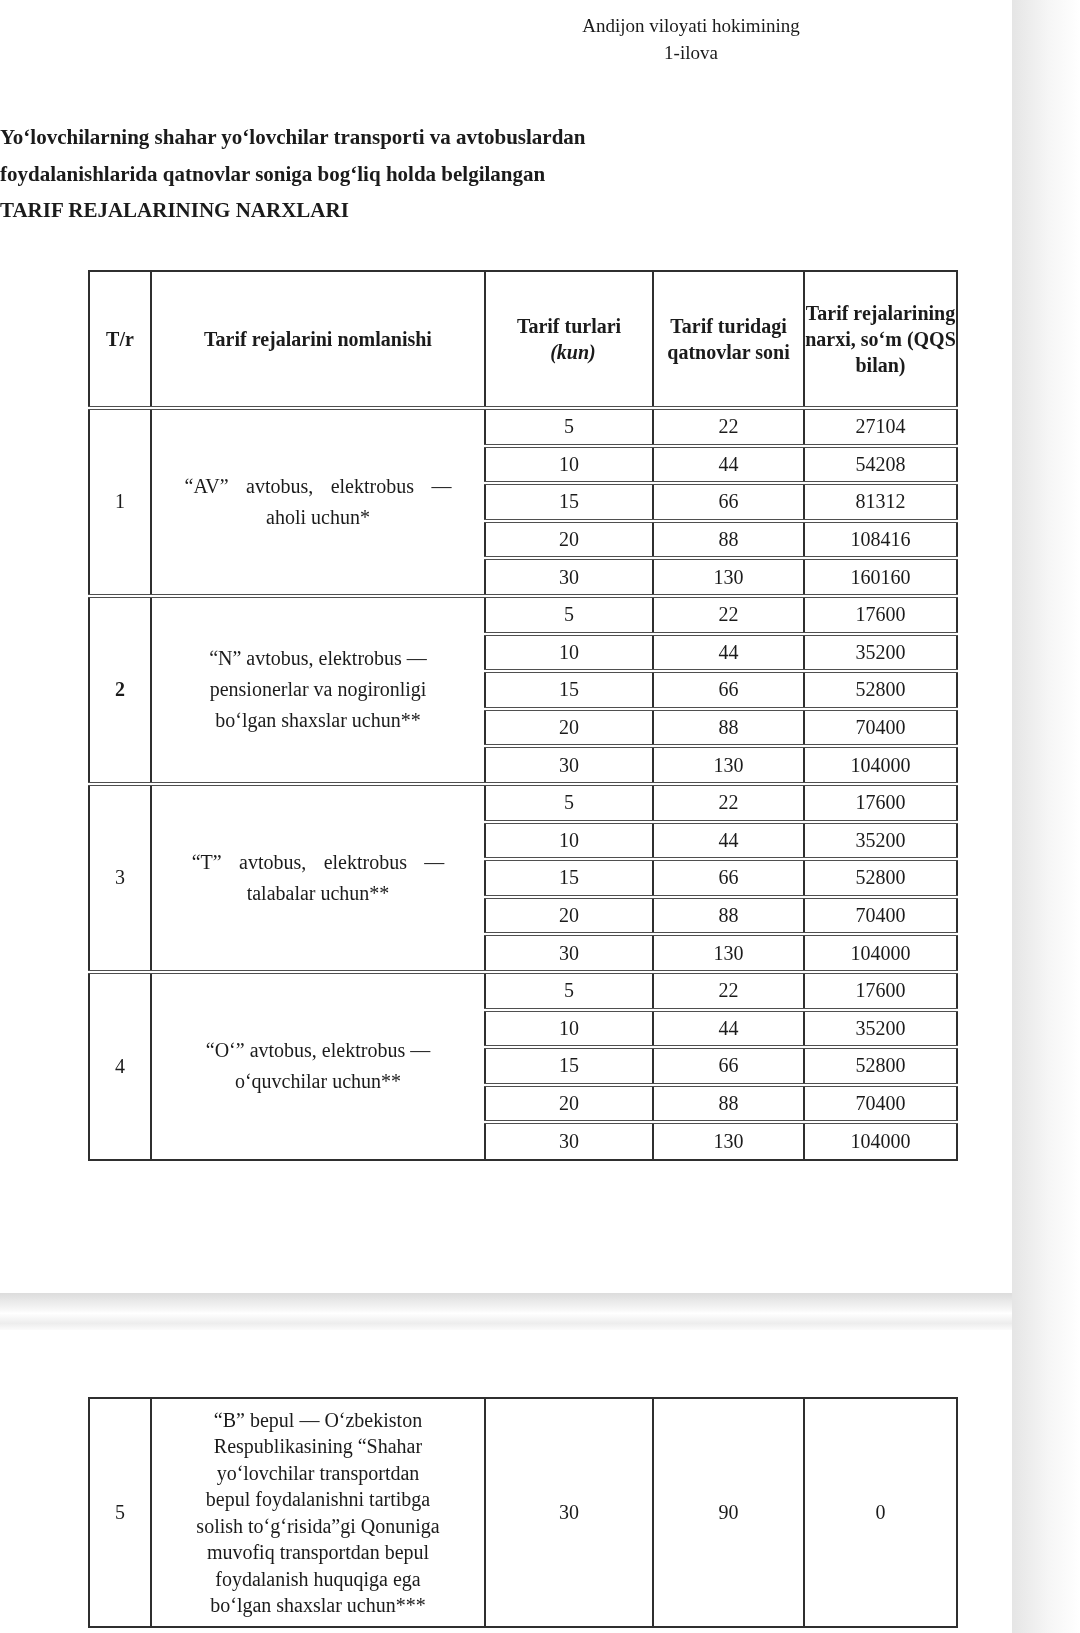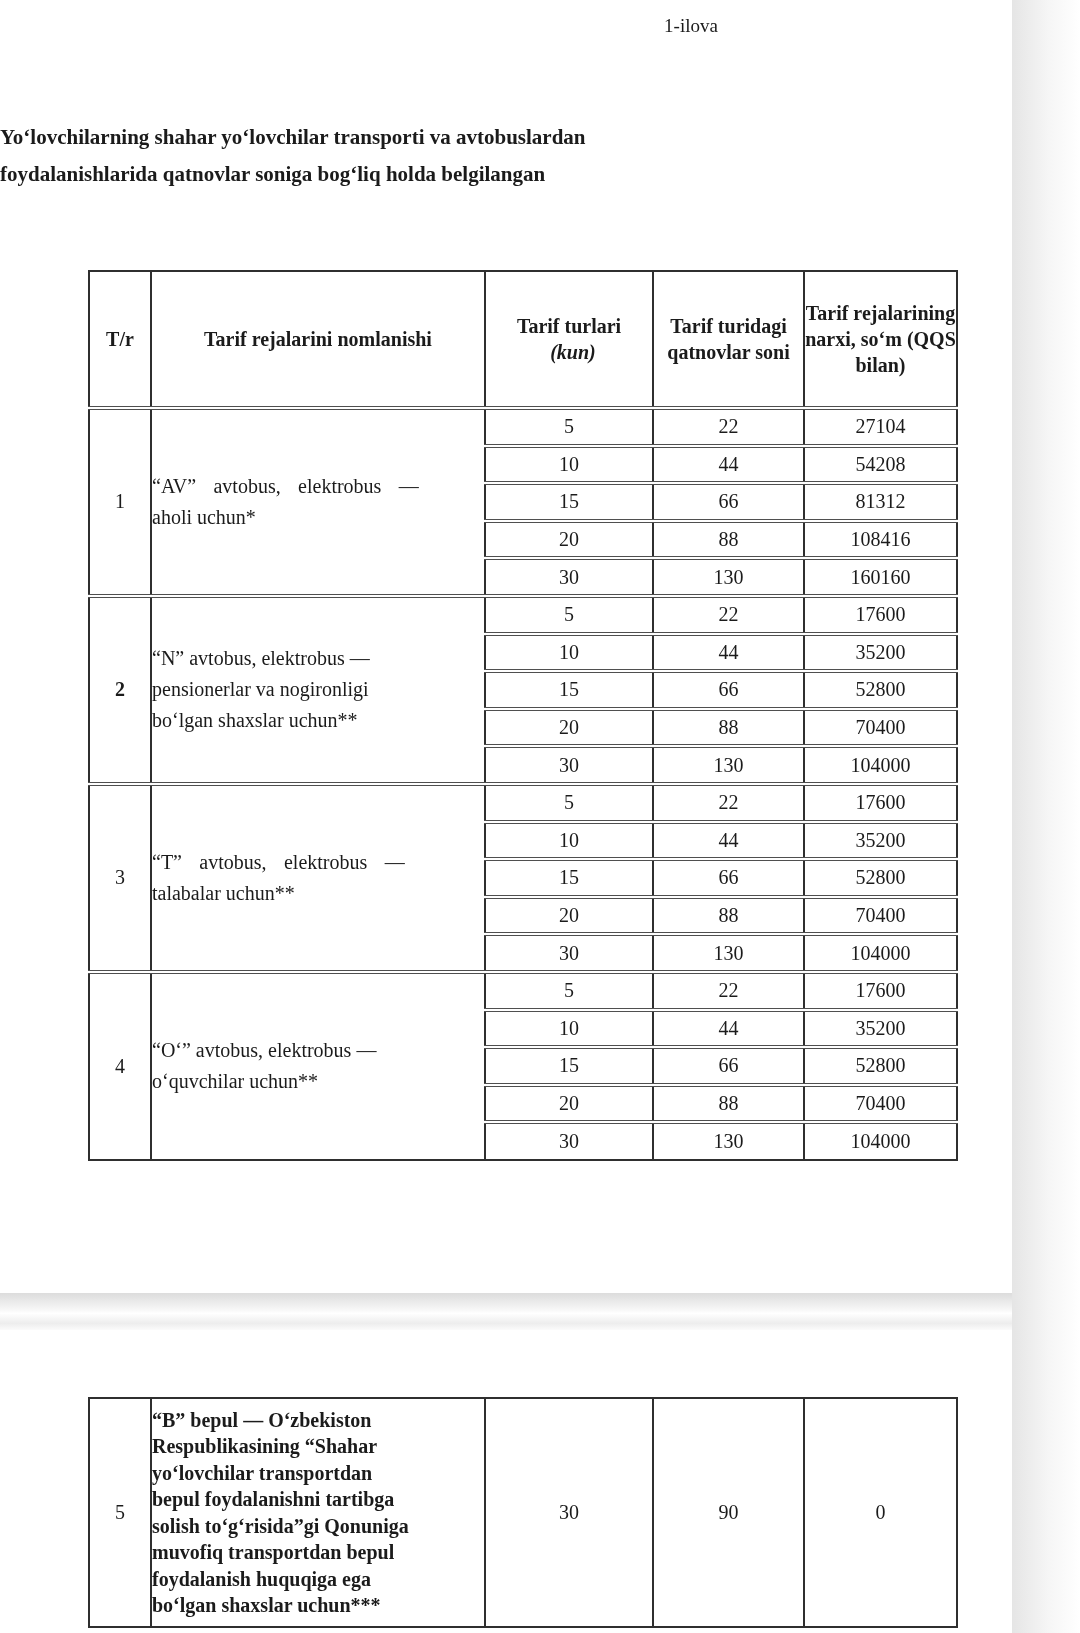--- a/index.html
+++ b/index.html
@@ -46,36 +46,38 @@
   .col1{width:62px;}
   .col2{width:334px;}
   .col3{width:168px;}
   .col4{width:151px;}
   .col5{width:153px;}
   .tariff th{font-weight:bold;text-align:center;line-height:26px;}
   .hdr-sub{font-style:italic;font-weight:bold;padding-left:8px;}
   .c-num{text-align:center;}
   .c-num.bold{font-weight:bold;}
   .c-val{text-align:center;}
-  .c-name{text-align:left;padding:4px 8px 4px 9px;line-height:31px;margin-top:40px;}
-  #table2 .c-name{line-height:26.5px;font-weight:bold;}
+  .c-name{text-align:center;padding:4px 8px 4px 9px;line-height:31px;margin-top:40px;}
+  #table2 .c-name{line-height:26.5px;}
   .stretch{word-spacing:0.62em;}
 </style>
 </head>
 <body>
 
 <div class="page" id="page1">
 
   <div class="decree-ref">
+    <div>Andijon viloyati hokimining</div>
     <div>1-ilova</div>
   </div>
 
   <div class="doc-title">
     <div>Yoʻlovchilarning shahar yoʻlovchilar transporti va avtobuslardan</div>
     <div>foydalanishlarida qatnovlar soniga bogʻliq holda belgilangan</div>
+    <div>TARIF REJALARINING NARXLARI</div>
   </div>
 
   <table class="tariff" id="table1">
     <colgroup>
       <col class="col1">
         <col class="col2">
         <col class="col3">
         <col class="col4">
         <col class="col5">
     </colgroup>

